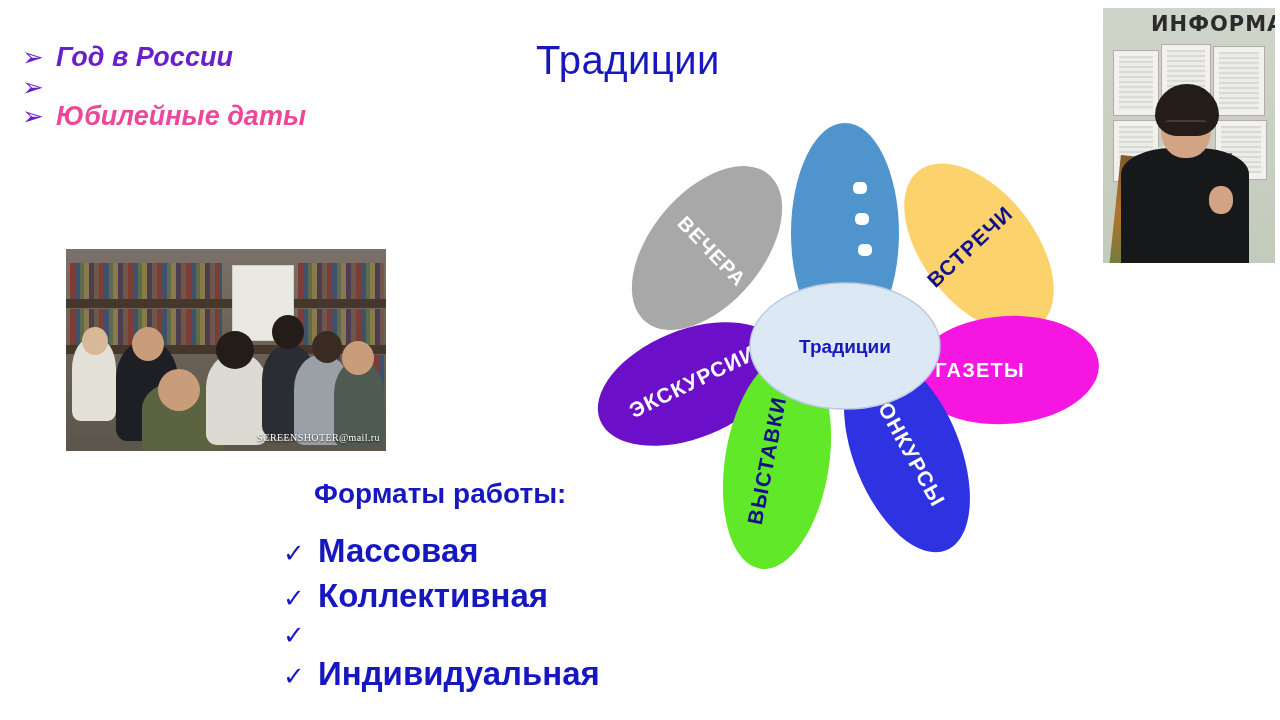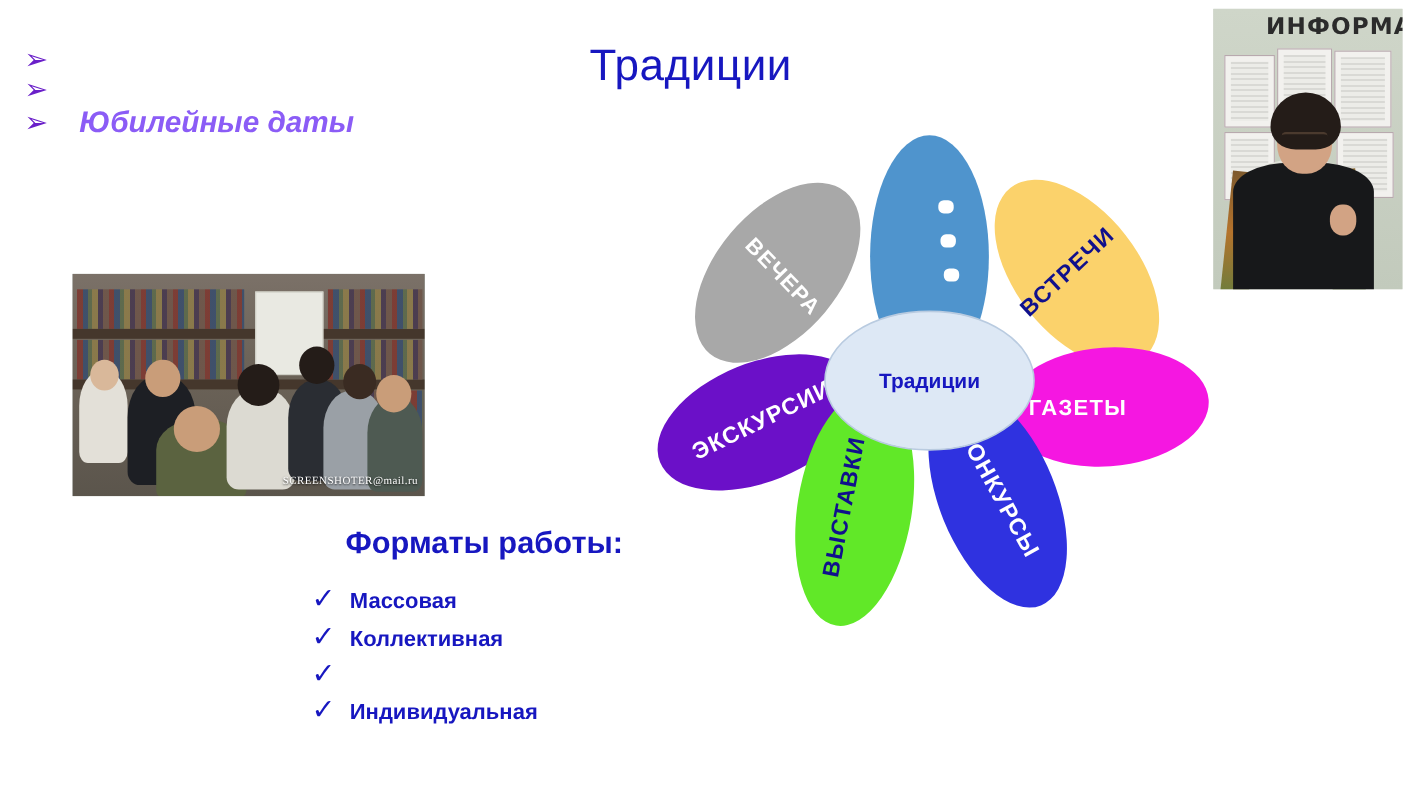--- a/index.html
+++ b/index.html
@@ -261,42 +261,43 @@
   .formats-check {
     width: 48px;
     flex: 0 0 48px;
     text-align: center;
     font-size: 26px;
     color: #1717C0;
     line-height: 1;
     font-family: "DejaVu Sans", sans-serif;
   }
   .formats-label {
-    font-size: 20px;
+    font-size: 33px;
     font-weight: bold;
     color: #1717C0;
     white-space: nowrap;
   }
 </style>
 </head>
 <body style="background: rgb(255, 255, 255);">
 
 <div id="slide-title" style="color: rgb(23, 23, 192);">Традиции</div>
 
 <div id="routes-block">
 
   <div class="routes-row">
     <span class="routes-bullet" style="color: rgb(106, 31, 201);">➢</span>
+    <span class="routes-label" style="color: rgb(106, 31, 201);">Год в России</span>
   </div>
   <div class="routes-row">
     <span class="routes-bullet" style="color: rgb(106, 31, 201);">➢</span>
   </div>
   <div class="routes-row">
     <span class="routes-bullet" style="color: rgb(106, 31, 201);">➢</span>
-    <span class="routes-label" style="color: #8b5cf6; margin-left: 16px;">Юбилейные даты</span>
+    <span class="routes-label" style="color: #ec4899;">Юбилейные даты</span>
   </div>
 </div>
 
 <div id="library-photo">
   <div class="shelf-bg"></div>
 
   <div class="books" style="left:4px;  top:14px;  width:152px;"></div>
   <div class="shelf" style="top:50px;"></div>
   <div class="books" style="left:4px;  top:60px;  width:152px;"></div>
   <div class="books" style="left:232px; top:14px;  width:86px;"></div>

